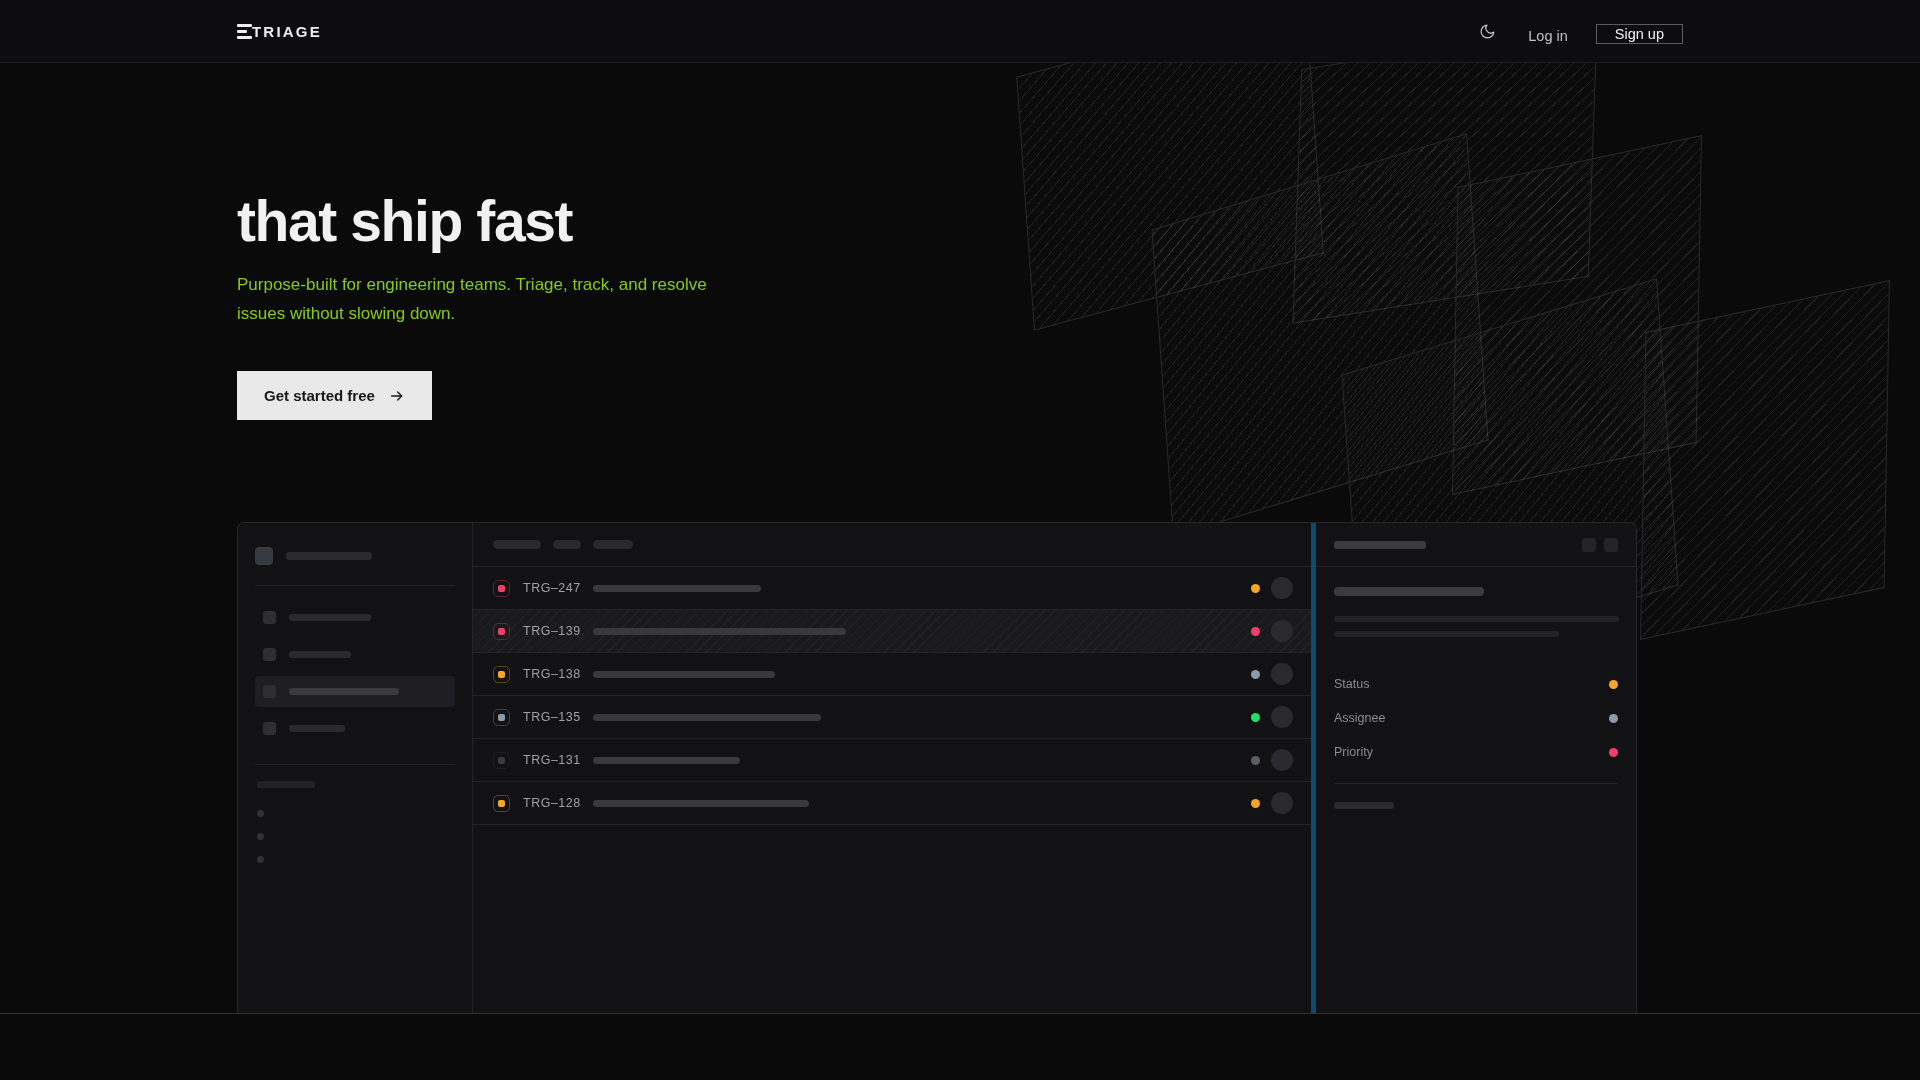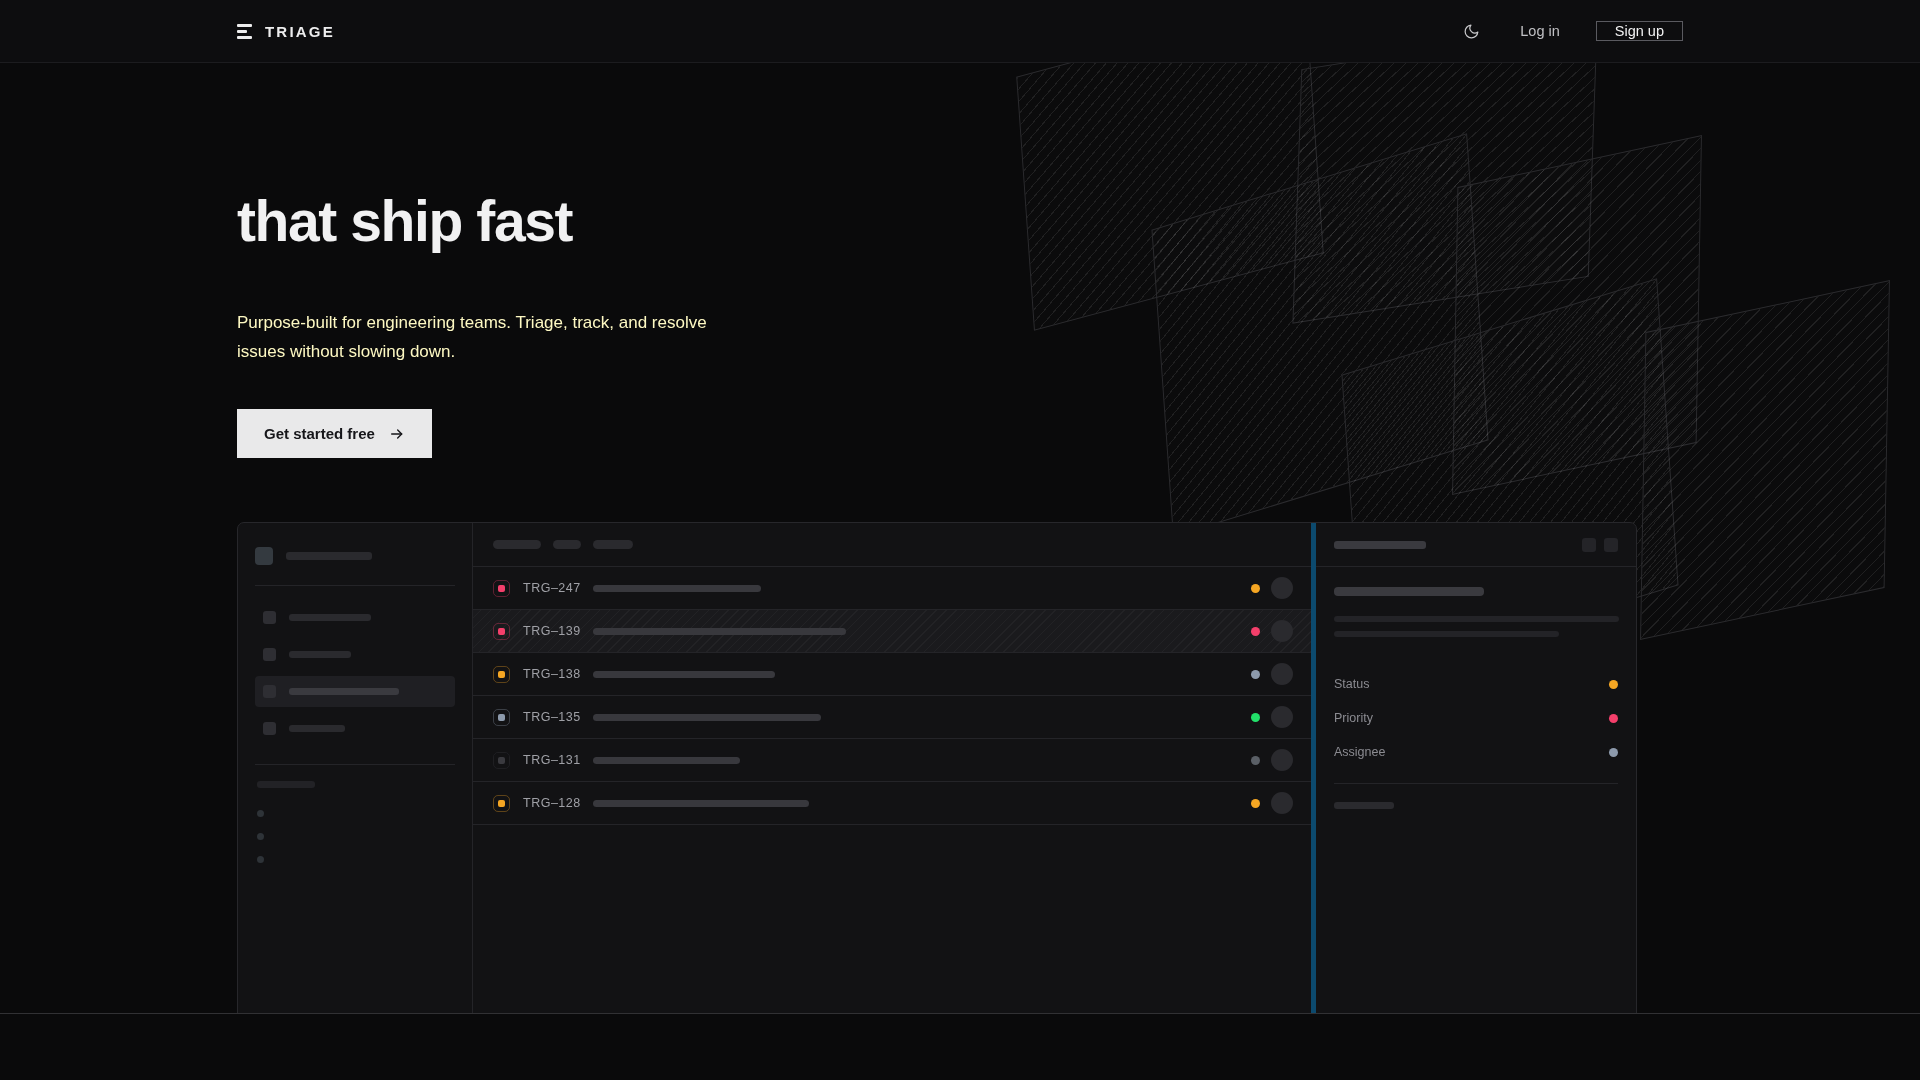--- a/index.html
+++ b/index.html
@@ -65,32 +65,32 @@
 
   
   .nav {
     position: relative; z-index: 5;
     height: 63px;
     display: flex; align-items: center;
     padding: 0 237px 0 237px;
     border-bottom: 1px solid #1c1c1f;
     background: #0d0d0f;
   }
-  .brand { display: flex; align-items: center; gap: 13px; }
+  .brand { display: flex; align-items: center; }
   .brand-mark { display: flex; flex-direction: column; gap: 3px; width: 15px; }
   .brand-mark i { display: block; height: 3px; background: #ededee; border-radius: 1px; }
   .brand-mark i:nth-child(1) { width: 15px; }
   .brand-mark i:nth-child(2) { width: 10px; }
   .brand-mark i:nth-child(3) { width: 15px; }
   .brand-name {
     color: #ededee; font-size: 15px; font-weight: 700;
     letter-spacing: 2.2px;
   }
 
-  .nav-right { margin-left: auto; display: flex; align-items: center; gap: 36px; }
+  .nav-right { margin-left: auto; display: flex; align-items: flex-end; gap: 28px; }
   .icon-btn {
     width: 26px; height: 26px;
     display: flex; align-items: center; justify-content: center;
     color: #c9c9cc; cursor: pointer; background: none; border: none;
   }
   .nav-link {
     color: #c0c0c4; font-size: 14.5px; text-decoration: none; cursor: pointer;
   }
   .signup-btn {
     border: 1px solid #5a5a60;
@@ -109,22 +109,22 @@
   }
   .hero h1 {
     color: #f1f1f2;
     font-size: 57px;
     line-height: 1.13;
     font-weight: 700;
     letter-spacing: -1.4px;
     max-width: 720px;
   }
   .hero-sub {
-    margin-top: 54px;
-    color: #fef9c3;
+    margin-top: 16px;
+    color: #84cc16;
     font-size: 17px;
     line-height: 1.72;
     max-width: 490px;
   }
   .cta {
     margin-top: 43px;
     display: inline-flex; align-items: center; gap: 14px;
     background: #e9e9ea;
     color: #16161a;
     font-size: 15px; font-weight: 700;
@@ -437,31 +437,31 @@
               <div class="d-line" style="width: 225px;"></div>
             </div>
           <div class="prop-list" id="detail-props">
               <div class="prop">
                 <span class="prop-label">Status</span>
                 <span class="prop-val">
                   <span class="dot" style="background:#f5a623;"></span>
                 </span>
               </div>
               <div class="prop">
+                <span class="prop-label">Assignee</span>
+                <span class="prop-val">
+                  <span class="dot" style="background:#8d9aac;"></span>
+                </span>
+              </div>
+              <div class="prop">
                 <span class="prop-label">Priority</span>
                 <span class="prop-val">
                   <span class="dot" style="background:#f43f6b;"></span>
                 </span>
               </div>
-              <div class="prop">
-                <span class="prop-label">Assignee</span>
-                <span class="prop-val">
-                  <span class="dot" style="background:#8d9aac;"></span>
-                </span>
-              </div>
             </div>
           <div class="d-div"></div>
           <div class="act-label"></div>
           <div id="detail-activity">
               <div class="act-row"><span class="act-avatar"></span></div>
               <div class="act-row"><span class="act-avatar"></span></div>
             </div>
         </div>
       </div>
 

